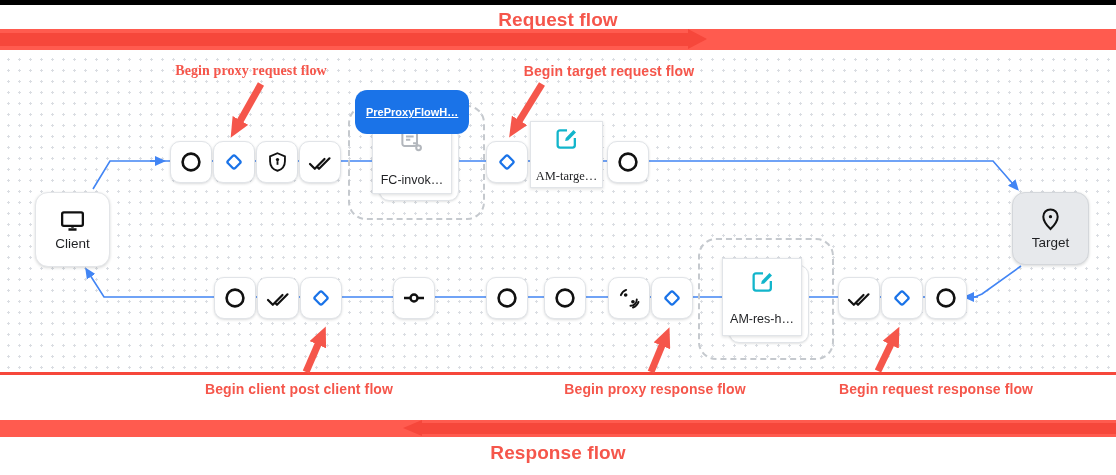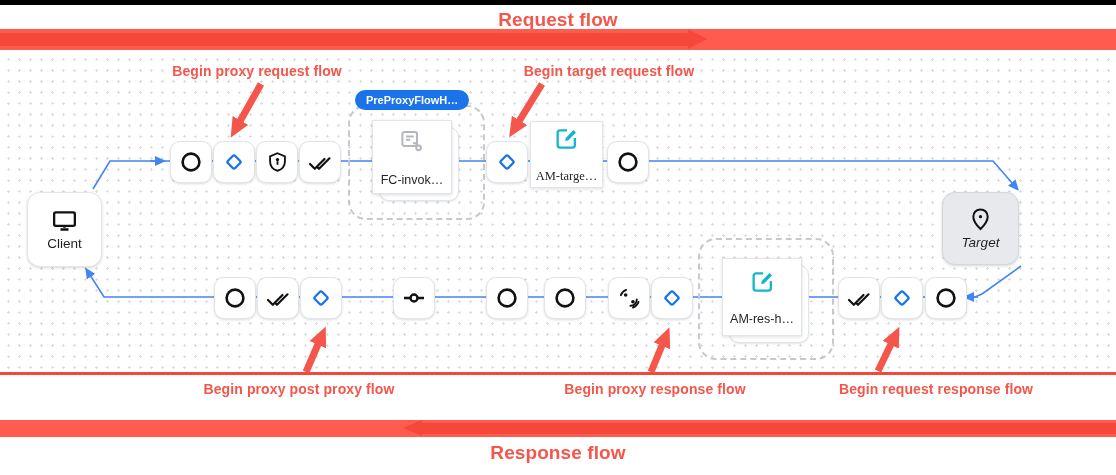--- a/index.html
+++ b/index.html
@@ -29,27 +29,27 @@
     background-image:radial-gradient(#dadde2 1.1px,transparent 1.4px);background-size:11px 11px;background-position:3px 4px;}
 
   svg.layer{position:absolute;left:0;top:0;width:1116px;height:475px;pointer-events:none;}
   svg.blue-layer{z-index:1;}
   svg.red-layer{z-index:10;}
 
   
   .node{position:absolute;width:40px;height:40px;background:#fff;border:1px solid #e1e4e8;
     border-radius:10px;box-shadow:0 1px 2.5px rgba(27,31,35,.16);display:flex;align-items:center;justify-content:center;z-index:3;}
   .endpoint{position:absolute;background:#fff;border:1px solid #e3e5e8;border-radius:13px;
-    box-shadow:0 1px 3px rgba(27,31,35,.18);display:flex;flex-direction:column;align-items:center;justify-content:center;gap:3px;z-index:3;}
+    box-shadow:0 1px 3px rgba(27,31,35,.18);display:flex;flex-direction:column;align-items:center;justify-content:center;gap:3px;z-index:3;margin-left:8px;}
   .endpoint .ep-label{font-size:13.5px;color:#1f2023;}
   .endpoint.gray{background:#e7e9ec;border-color:#d4d7db;}
 
   .group{position:absolute;border:2px dashed #c5c9ce;border-radius:18px;z-index:2;}
   .badge{position:absolute;background:#1a73e8;color:#fff;font-weight:bold;font-size:11px;
-    padding:4px 11px;border-radius:12px;z-index:5;white-space:nowrap;}
+    padding:16px 11px;border-radius:12px;z-index:5;white-space:nowrap;text-decoration:underline;}
 
   .card{position:absolute;background:#fff;border:1px solid #e1e4e8;border-radius:0;
     box-shadow:0 1px 3px rgba(27,31,35,.15);display:flex;flex-direction:column;align-items:center;justify-content:center;gap:18px;z-index:4;}
   .card .card-label{font-size:12.5px;color:#1f2023;white-space:nowrap;}
   .ghost{position:absolute;background:#fff;border:1px solid #e1e4e8;border-radius:10px;z-index:3;
     box-shadow:0 1px 2px rgba(27,31,35,.12);}
 
   .icon{display:flex;align-items:center;justify-content:center;}
 </style>
 </head>
@@ -83,21 +83,21 @@
   <div class="endpoint" style="left:27px;top:192px;width:73px;height:73px;">
     <span class="icon">
       <svg width="27" height="24" viewBox="0 0 24 22" fill="none" stroke="#111" stroke-width="2.1">
         <rect x="2.5" y="3" width="19" height="12.5" rx="1.5"></rect>
         <path d="M12 15.5 V17.2 M8.3 18.8 H15.7" stroke-width="2.3"></path>
       </svg>
     </span>
     <span class="ep-label">Client</span>
   </div>
 
-  <div class="endpoint gray" style="left:942px;top:192px;width:75px;height:71px;font-style:italic;">
+  <div class="endpoint gray" style="left:1004px;top:192px;width:75px;height:71px;">
     <span class="icon">
       <svg width="23" height="25" viewBox="0 0 24 26" fill="none" stroke="#111" stroke-width="2.1">
         <path d="M12 2.5 C7.6 2.5 4.5 5.8 4.5 10 C4.5 15.5 12 23 12 23 C12 23 19.5 15.5 19.5 10 C19.5 5.8 16.4 2.5 12 2.5 Z"></path>
         <circle cx="12" cy="10" r="1.7" fill="#111" stroke="none"></circle>
       </svg>
     </span>
     <span class="ep-label">Target</span>
   </div>
 
   <div class="group" style="left:348px;top:105px;width:133px;height:111px;"></div>
@@ -274,23 +274,23 @@
           <path d="M0,0 L20,9 L0,18 z" fill="#f5564b"></path>
         </marker>
     </defs>
     <line x1="261" y1="84" x2="239" y2="123" stroke="#f5564b" stroke-width="7" marker-end="url(#redArrow)"></line>
     <line x1="542" y1="84" x2="518" y2="123" stroke="#f5564b" stroke-width="7" marker-end="url(#redArrow)"></line>
     <line x1="306" y1="372" x2="319" y2="342" stroke="#f5564b" stroke-width="7" marker-end="url(#redArrow)"></line>
     <line x1="651" y1="372" x2="663" y2="343" stroke="#f5564b" stroke-width="7" marker-end="url(#redArrow)"></line>
     <line x1="878" y1="371" x2="892" y2="342" stroke="#f5564b" stroke-width="7" marker-end="url(#redArrow)"></line>
   </svg>
 
-  <div class="red-label" style="left:257px;top:63px;">Begin proxy request flow</div>
+  <div class="red-label" style="left:251px;top:63px;font-family:Liberation Serif, serif;">Begin proxy request flow</div>
   <div class="red-label" style="left:597px;top:63px;padding-left:24px;">Begin target request flow</div>
-  <div class="red-label" style="left:299px;top:381px;">Begin proxy post proxy flow</div>
+  <div class="red-label" style="left:299px;top:381px;">Begin client post client flow</div>
   <div class="red-label" style="left:655px;top:381px;">Begin proxy response flow</div>
   <div class="red-label" style="left:936px;top:381px;">Begin request response flow</div>
 
   <div class="thin-red-line"></div>
 
   <div class="flow-bar response">
     <div class="bar-arrow-body"></div>
     <div class="bar-arrow-head"></div>
   </div>
 

